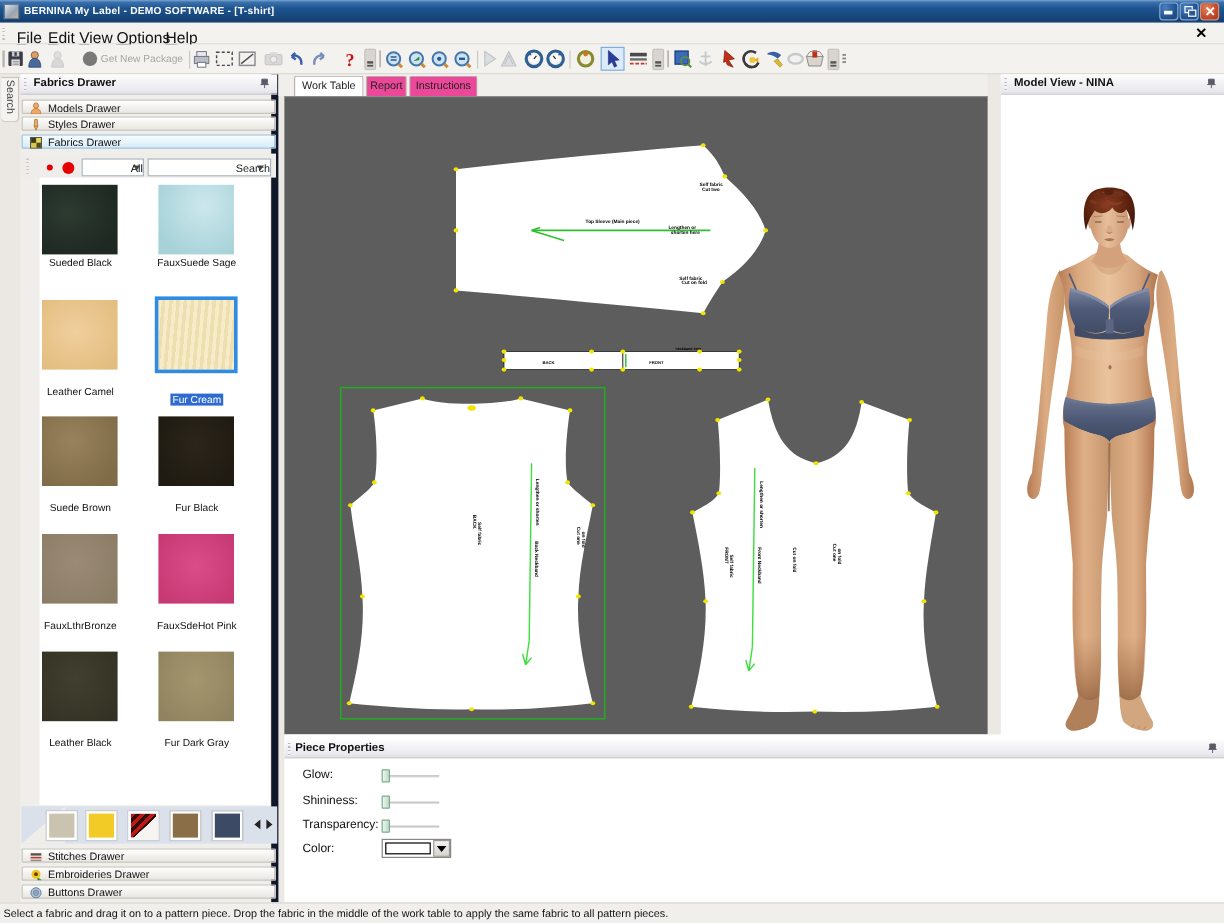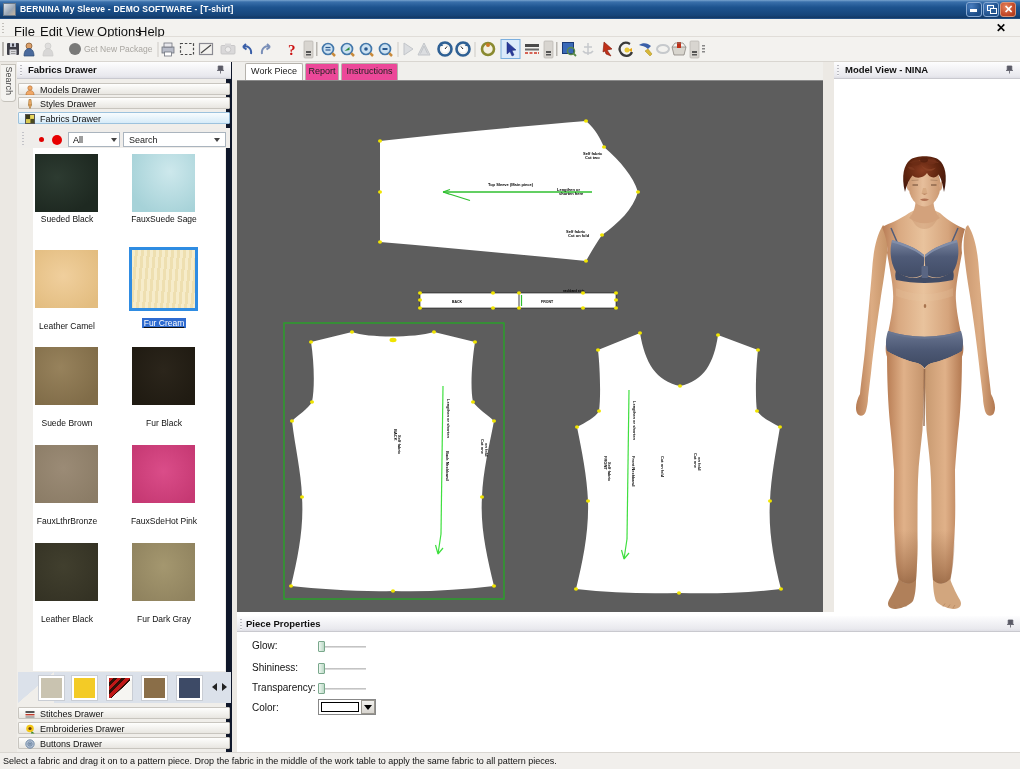--- a/index.html
+++ b/index.html
@@ -46,21 +46,21 @@
 #pphdr { left:237px; top:616px; width:783px; height:16px; }
 .plabel { position:absolute; font-size:10px; color:#111; }
 .slider-track { position:absolute; width:44px; height:2px; background:linear-gradient(to bottom,#b7b7b7,#e8e8e8); }
 .slider-handle { position:absolute; width:7px; height:11px; background:linear-gradient(to right,#eef7f1,#bcd9c6); border:1px solid #7aa88c; border-radius:1px; }
 </style>
 </head>
 <body>
 
 <div class="abs" id="titlebar"></div>
 <div class="abs" style="left:3px;top:3px;width:13px;height:13px;background:linear-gradient(135deg,#dfe4ea,#96a4b4 60%,#c8b49a);border:1px solid #6a7a8a;"></div>
-<div class="abs" id="titletext">BERNINA My Sleeve - DEMO SOFTWARE - [T-shirt]</div>
+<div class="abs" id="titletext">BERNINA My Label - DEMO SOFTWARE - [T-shirt]</div>
 <div class="abs winbtn" id="btnmin" style="left:966px;"></div>
 <div class="abs winbtn" id="btnmax" style="left:983px;"></div>
 <div class="abs winbtn" id="btnclose" style="left:1000px;"></div>
 <div class="abs" style="left:970px;top:9px;width:7px;height:3px;background:#fff;"></div>
 <div class="abs" style="left:987px;top:5px;width:7px;height:6px;border:1px solid #fff;"></div>
 <div class="abs" style="left:990px;top:8px;width:7px;height:6px;border:1px solid #fff;background:#2a5a92;"></div>
 <div class="abs" style="left:1004px;top:3px;color:#fff;font-size:11px;font-weight:bold;">✕</div>
 
 <div class="abs" id="menubar"></div>
 <div class="abs" style="left:2px;top:23px;width:2px;height:11px;background:repeating-linear-gradient(to bottom,#c3c0bb 0 1px,#f3f2ef 1px 3px);"></div>
@@ -289,42 +289,42 @@
     <svg class="ic" viewBox="0 0 10 10">
         <rect x="0.5" y="0.5" width="9" height="9" fill="#c8b840" stroke="#555"></rect>
         <rect x="1" y="1" width="4" height="4" fill="#3a3a18"></rect>
         <rect x="5.5" y="5" width="3.5" height="4" fill="#4a4a20"></rect>
         <rect x="5.5" y="1" width="3.5" height="3.5" fill="#e8d860"></rect>
         <rect x="1" y="5.5" width="4" height="3.5" fill="#d8c850"></rect>
       </svg>
     <span class="tx">Fabrics Drawer</span>
   </div>
 
-  <div style="position:absolute;left:1px;top:66px;width:212px;height:20px;background:#efedea;">
+  <div style="position:absolute;left:1px;top:66px;width:212px;height:20px;background:#efedea;text-align:right;">
     <div style="position:absolute;left:4px;top:4px;width:2px;height:13px;background:repeating-linear-gradient(to bottom,#c3c3c8 0 1px,#efedea 1px 3px);"></div>
     <div style="position:absolute;left:21px;top:9px;width:5px;height:5px;border-radius:50%;background:#e00000;"></div>
     <div style="position:absolute;left:34px;top:7px;width:10px;height:10px;border-radius:50%;background:#e80000;"></div>
     <div style="position:absolute;left:50px;top:4px;width:52px;height:15px;background:#fff;border:1px solid #aab4be;font-size:9px;padding:2px 0 0 4px;">All</div>
     <div style="position:absolute;left:91px;top:5px;width:9px;height:13px;">
         <div style="position:absolute;left:2px;top:5px;width:0;height:0;border-left:3px solid transparent;border-right:3px solid transparent;border-top:4px solid #444;"></div>
       </div>
     <div style="position:absolute;left:105px;top:4px;width:103px;height:15px;background:#fff;border:1px solid #aab4be;font-size:9px;padding:2px 0 0 5px;color:#222;">Search</div>
     <div style="position:absolute;left:196px;top:10px;width:0;height:0;border-left:3px solid transparent;border-right:3px solid transparent;border-top:4px solid #444;"></div>
   </div>
 
   <div style="position:absolute;left:16px;top:86px;width:192px;height:523px;background:#fff;"></div>
   <div id="swatches">
     <div class="sw" style="left:18px;top:92px;background:radial-gradient(ellipse at 35% 40%,#2d3b31,#1e2921 75%);"></div>
     <div class="swlbl" style="left:5px;top:152px;">Sueded Black</div>
     <div class="sw" style="left:115px;top:92px;background:radial-gradient(ellipse at 60% 30%,#cde8ec,#a6d2d8 80%);"></div>
     <div class="swlbl" style="left:102px;top:152px;">FauxSuede Sage</div>
     <div class="sw" style="left:18px;top:188px;background:radial-gradient(ellipse at 45% 45%,#f0cf9d,#e3bd80 85%);"></div>
     <div class="swlbl" style="left:5px;top:259px;">Leather Camel</div>
     <div class="sw" style="left:115px;top:188px;background:repeating-linear-gradient(95deg,#f6ecca 0 3px,#eedfb0 3px 6px);outline:3px solid #2f8ce2;"></div>
-    <div class="swlbl" style="left:102px;top:256px;text-decoration:underline;"><span style="background:#2e6bd0;color:#fff;padding:0 2px;">Fur Cream</span></div>
+    <div class="swlbl" style="left:102px;top:266px;"><span style="background:#2e6bd0;color:#fff;padding:0 2px;">Fur Cream</span></div>
     <div class="sw" style="left:18px;top:285px;background:radial-gradient(ellipse at 40% 35%,#97825c,#806c48 80%);"></div>
     <div class="swlbl" style="left:5px;top:356px;">Suede Brown</div>
     <div class="sw" style="left:115px;top:285px;background:radial-gradient(ellipse at 50% 40%,#2b251b,#201b12 80%);"></div>
     <div class="swlbl" style="left:102px;top:356px;">Fur Black</div>
     <div class="sw" style="left:18px;top:383px;background:radial-gradient(ellipse at 45% 40%,#9b8b76,#8b7c66 85%);"></div>
     <div class="swlbl" style="left:5px;top:454px;">FauxLthrBronze</div>
     <div class="sw" style="left:115px;top:383px;background:radial-gradient(ellipse at 50% 45%,#da4d89,#c63973 85%);"></div>
     <div class="swlbl" style="left:102px;top:454px;">FauxSdeHot Pink</div>
     <div class="sw" style="left:18px;top:481px;background:radial-gradient(ellipse at 45% 40%,#413f2e,#343224 85%);"></div>
     <div class="swlbl" style="left:5px;top:552px;">Leather Black</div>
@@ -367,21 +367,21 @@
         <circle cx="4.2" cy="4.4" r="0.5" fill="#40607e"></circle>
         <circle cx="5.8" cy="4.4" r="0.5" fill="#40607e"></circle>
         <circle cx="4.2" cy="5.8" r="0.5" fill="#40607e"></circle>
         <circle cx="5.8" cy="5.8" r="0.5" fill="#40607e"></circle>
       </svg>
     <span class="tx">Buttons Drawer</span>
   </div>
 </div>
 
 <div class="abs" id="tabsrow">
-  <div class="tab active" style="left:13px;width:58px;">Work Piece</div>
+  <div class="tab active" style="left:13px;width:58px;">Work Table</div>
   <div class="tab" style="left:73px;width:34px;">Report</div>
   <div class="tab" style="left:109px;width:57px;">Instructions</div>
 </div>
 <div class="abs" id="worktable">
 <svg width="586" height="532" viewBox="237 80 586 532">
 
   <path d="M380,140 C 450,132 525,125 586,120 C 596,129 600,137 604,146 C 621,161 633,175 638,191 C 633,208 619,222 602,234 C 596,243 591,251 586,260 C 525,254 450,247 380,241 Z" fill="#fff"></path>
 
   <g stroke="#2fbf2f" stroke-width="1.3" fill="none">
     <line x1="443" y1="191" x2="592" y2="191"></line>

